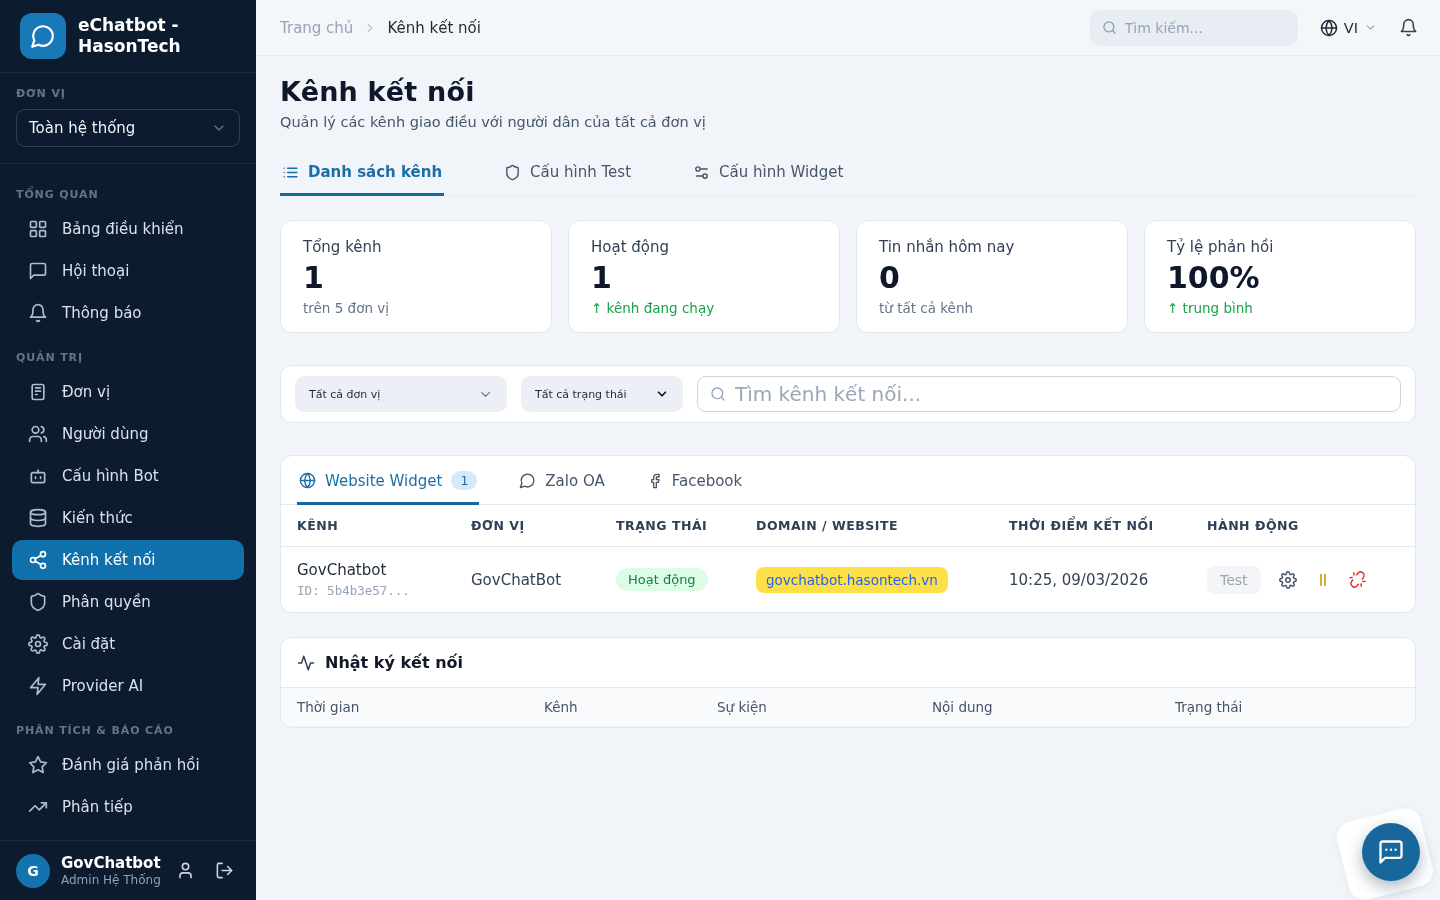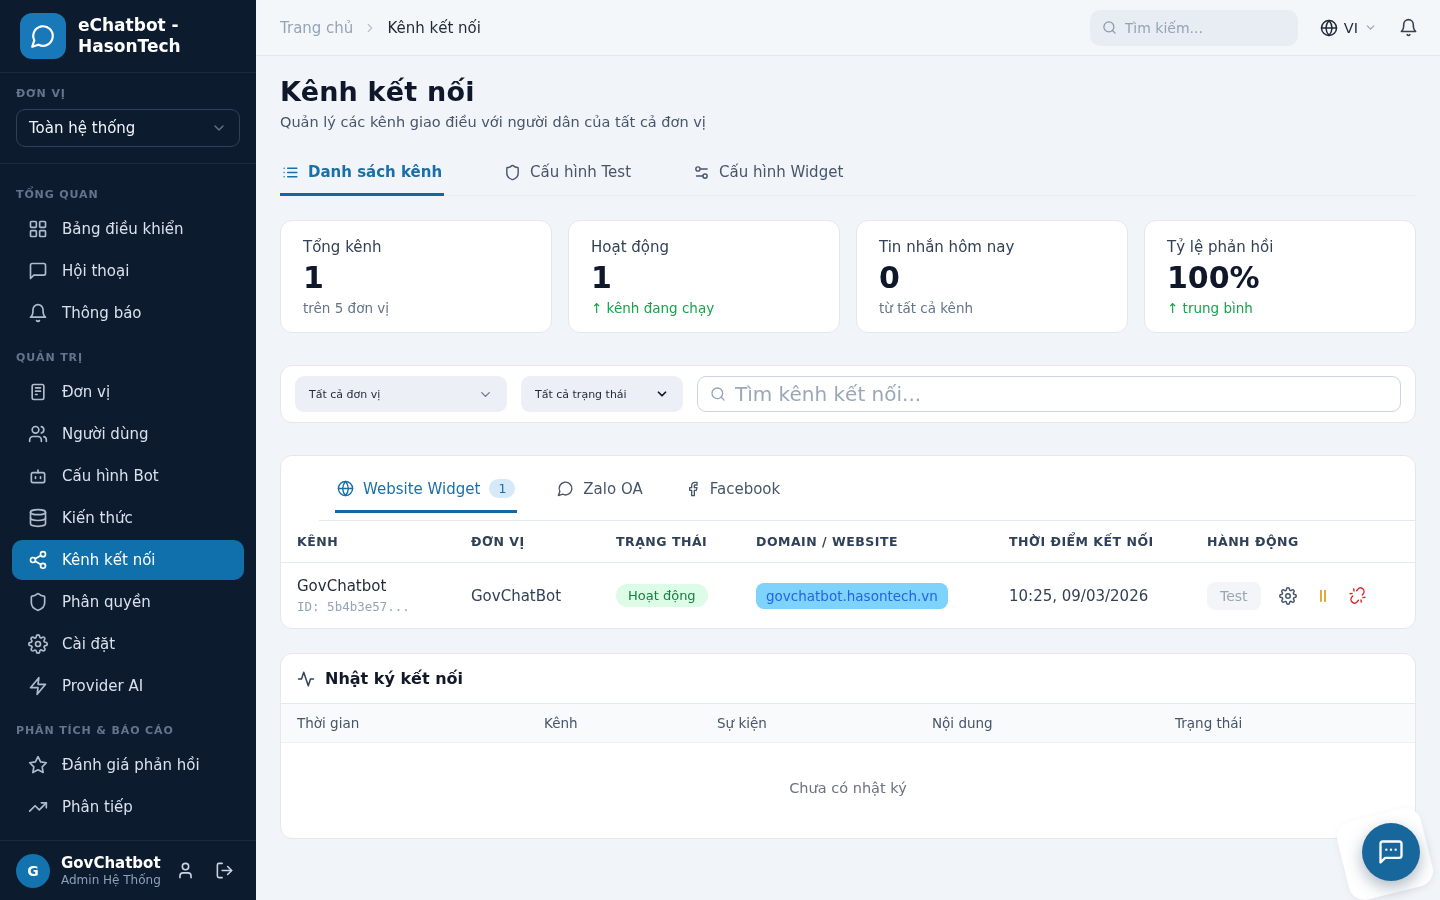--- a/index.html
+++ b/index.html
@@ -65,33 +65,33 @@
   .pill-select { background:#eceff5; border-radius:9px; height:36px; display:flex; align-items:center; justify-content:space-between; padding:0 14px; font-size:11px; color:#1f2937; cursor:pointer; }
   .pill-select.unit { width:212px; }
   .pill-select.status { width:162px; }
   .pill-select .chev { color:#64748b; }
   .pill-select .chev.bold { color:#111827; }
   .filter-search { flex:1; height:36px; border:1px solid #cbd5e1; border-radius:9px; background:#fff; display:flex; align-items:center; gap:9px; padding:0 12px; color:#94a3b8; }
   .filter-search input { border:0; outline:0; background:transparent; font-family:inherit; font-size:20px; color:#334155; flex:1; }
   .filter-search input::placeholder { color:#9aa7b8; }
 
   .channels { margin-top:32px; overflow:hidden; }
-  .ctabs { display:flex; gap:38px; padding:8px 16px; border-bottom:1px solid #e5e9f0;margin-left:38px; }
+  .ctabs { display:flex; gap:38px; padding:0 16px; border-bottom:1px solid #e5e9f0; }
   .ctab { display:flex; align-items:center; gap:9px; padding:15px 2px 12px; font-size:15px; color:#475569; cursor:pointer; border-bottom:3px solid transparent; margin-bottom:-1px; }
   .ctab.active { color:#1a6fa8; border-bottom-color:#15679f; }
   .ctab-badge { background:#d6e9f8; color:#1a6fa8; font-size:12.5px; padding:2px 9px; border-radius:999px; }
 
   .tgrid { display:grid; grid-template-columns:174px 145px 140px 253px 198px 1fr; align-items:center; }
   .th { font-size:12.5px; font-weight:bold; color:#2f4158; letter-spacing:.04em; padding:13px 16px; }
   .thead { border-bottom:1px solid #e5e9f0; }
   .td { padding:14px 16px; font-size:15px; color:#334155; }
   .cell-name { font-size:15px; color:#1f2937; font-weight:500; }
   .cell-id { font-family:"DejaVu Sans Mono","Liberation Mono",monospace; font-size:12.5px; color:#94a3b8; margin-top:4px; }
   .status-pill { display:inline-block; background:#dcfce7; color:#15803d; font-size:13px; padding:4px 12px; border-radius:999px; }
-  .domain-pill { display:inline-block; background:#7dd3fc; color:#2563eb; font-size:13.5px; padding:5px 10px; border-radius:8px; cursor:pointer; }
+  .domain-pill { display:inline-block; background:#fde047; color:#2563eb; font-size:13.5px; padding:5px 10px; border-radius:8px; cursor:pointer; }
   .actions { display:flex; align-items:center; gap:18px; }
   .test-btn { background:#f3f5f8; color:#9aa6b5; border:0; font-family:inherit; font-size:14px; padding:6px 13px; border-radius:8px; cursor:pointer; }
   .act-ic { cursor:pointer; display:flex; }
   .act-gear { color:#475569; }
   .act-pause { color:#d9940b; }
   .act-unlink { color:#dc2626; transform:rotate(-8deg); }
 
   .log { margin-top:24px; overflow:hidden; }
   .log-head { display:flex; align-items:center; gap:10px; padding:15px 16px; border-bottom:1px solid #e5e9f0; }
   .log-title { font-size:16px; font-weight:bold; color:#111827; }
@@ -523,21 +523,20 @@
             </span>
           <span class="log-title">Nhật ký kết nối</span>
         </div>
         <div class="lgrid lthead">
           <div class="lth">Thời gian</div>
           <div class="lth">Kênh</div>
           <div class="lth">Sự kiện</div>
           <div class="lth">Nội dung</div>
           <div class="lth">Trạng thái</div>
         </div>
-        <div class="log-empty">Chưa có nhật ký</div>
       </div>
     </div>
 
     <div class="fab-card"></div>
     <div class="fab">
       <span class="ic">
           <svg width="28" height="28" viewBox="0 0 24 24" fill="none" stroke="currentColor" stroke-width="2" stroke-linecap="round" stroke-linejoin="round">
             <path d="M21 15a2 2 0 0 1-2 2H7l-4 4V5a2 2 0 0 1 2-2h14a2 2 0 0 1 2 2z"></path>
             <path d="M8 10h.01"></path>
             <path d="M12 10h.01"></path>

